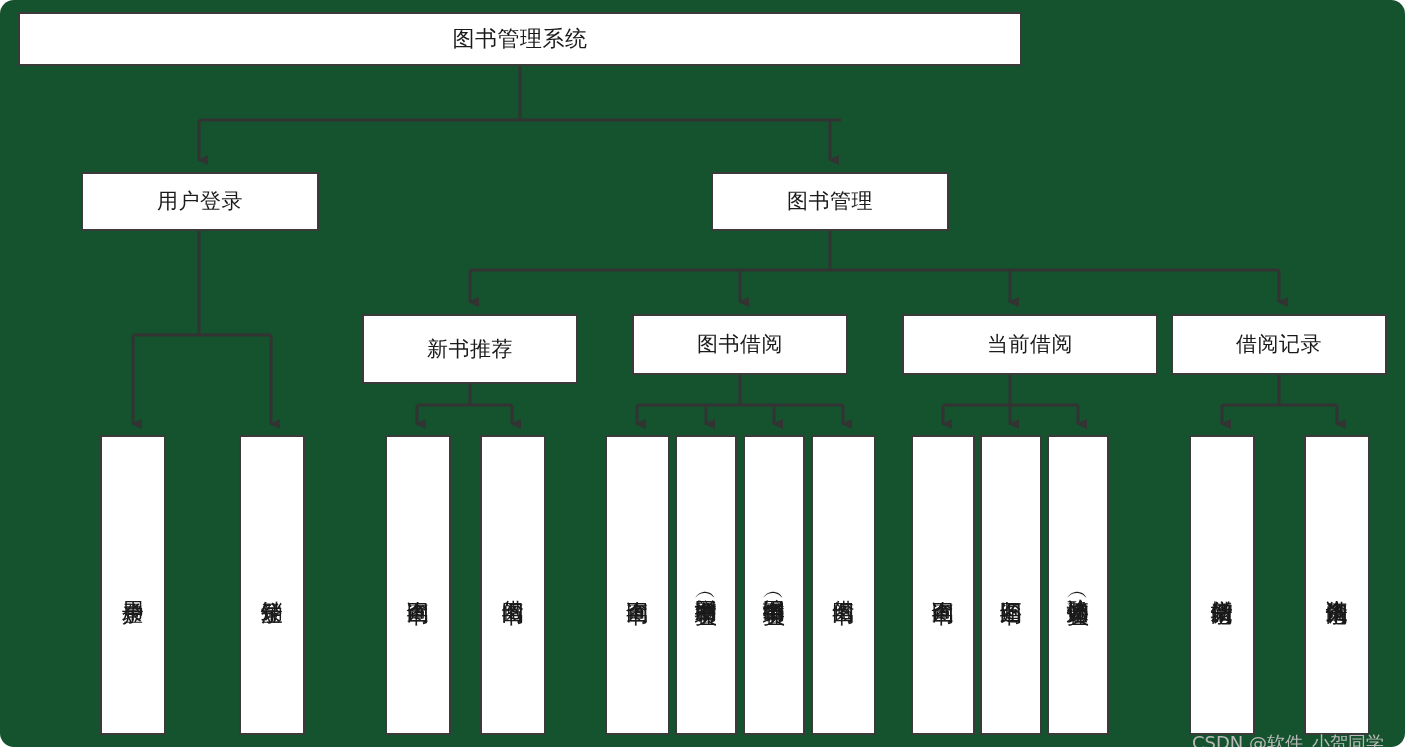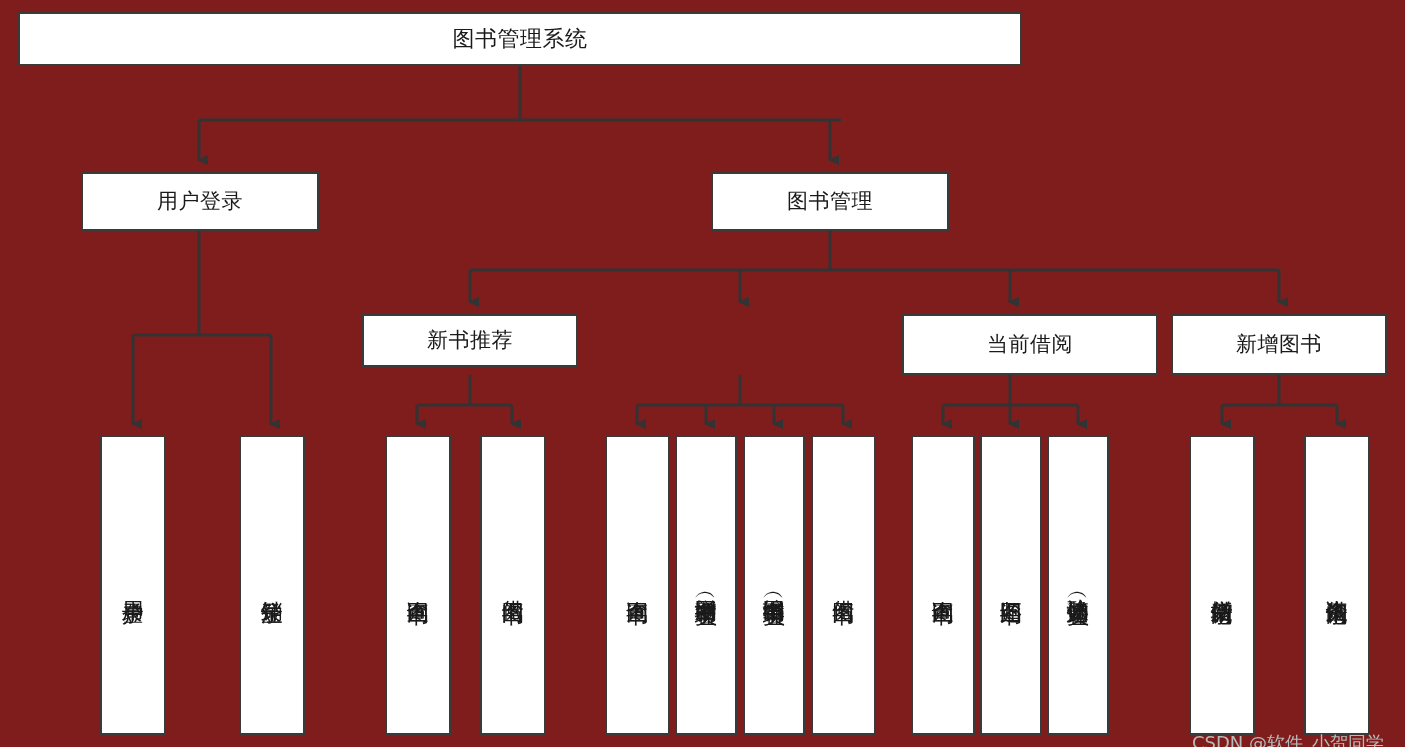--- a/index.html
+++ b/index.html
@@ -8,22 +8,23 @@
     padding: 0;
     background: #ffffff;
   }
   body {
     font-family: "DejaVu Sans", "Liberation Sans", sans-serif;
   }
   #diagram-root {
     position: relative;
     width: 1405px;
     height: 747px;
-    background: #7f1d1d;
+    background: #14532d;
     overflow: hidden;
+    border-radius: 14px;
   }
   svg.edges {
     position: absolute;
     left: 0;
     top: 0;
     width: 1405px;
     height: 747px;
     pointer-events: none;
   }
   .node {
@@ -136,28 +137,31 @@
     <span class="label">图书管理系统</span>
   </div>
 
   <div class="node horiz" style="left:81px; top:172px; width:238px; height:59px;">
     <span class="label">用户登录</span>
   </div>
   <div class="node horiz" style="left:711px; top:172px; width:238px; height:59px;">
     <span class="label">图书管理</span>
   </div>
 
-  <div class="node horiz" style="left:362px; top:314px; width:216px; height:53px;">
+  <div class="node horiz" style="left:362px; top:314px; width:216px; height:70px;">
     <span class="label">新书推荐</span>
+  </div>
+  <div class="node horiz" style="left:632px; top:314px; width:216px; height:61px;">
+    <span class="label">图书借阅</span>
   </div>
   <div class="node horiz" style="left:902px; top:314px; width:256px; height:61px;">
     <span class="label">当前借阅</span>
   </div>
   <div class="node horiz" style="left:1171px; top:314px; width:216px; height:61px;">
-    <span class="label">新增图书</span>
+    <span class="label">借阅记录</span>
   </div>
 
   <div class="node vert" style="left:100px; top:435px; width:66px; height:300px;">
     <span class="label">用户登录</span>
   </div>
   <div class="node vert" style="left:239px; top:435px; width:66px; height:300px;">
     <span class="label">注销登录</span>
   </div>
 
   <div class="node vert" style="left:385px; top:435px; width:66px; height:300px;">

